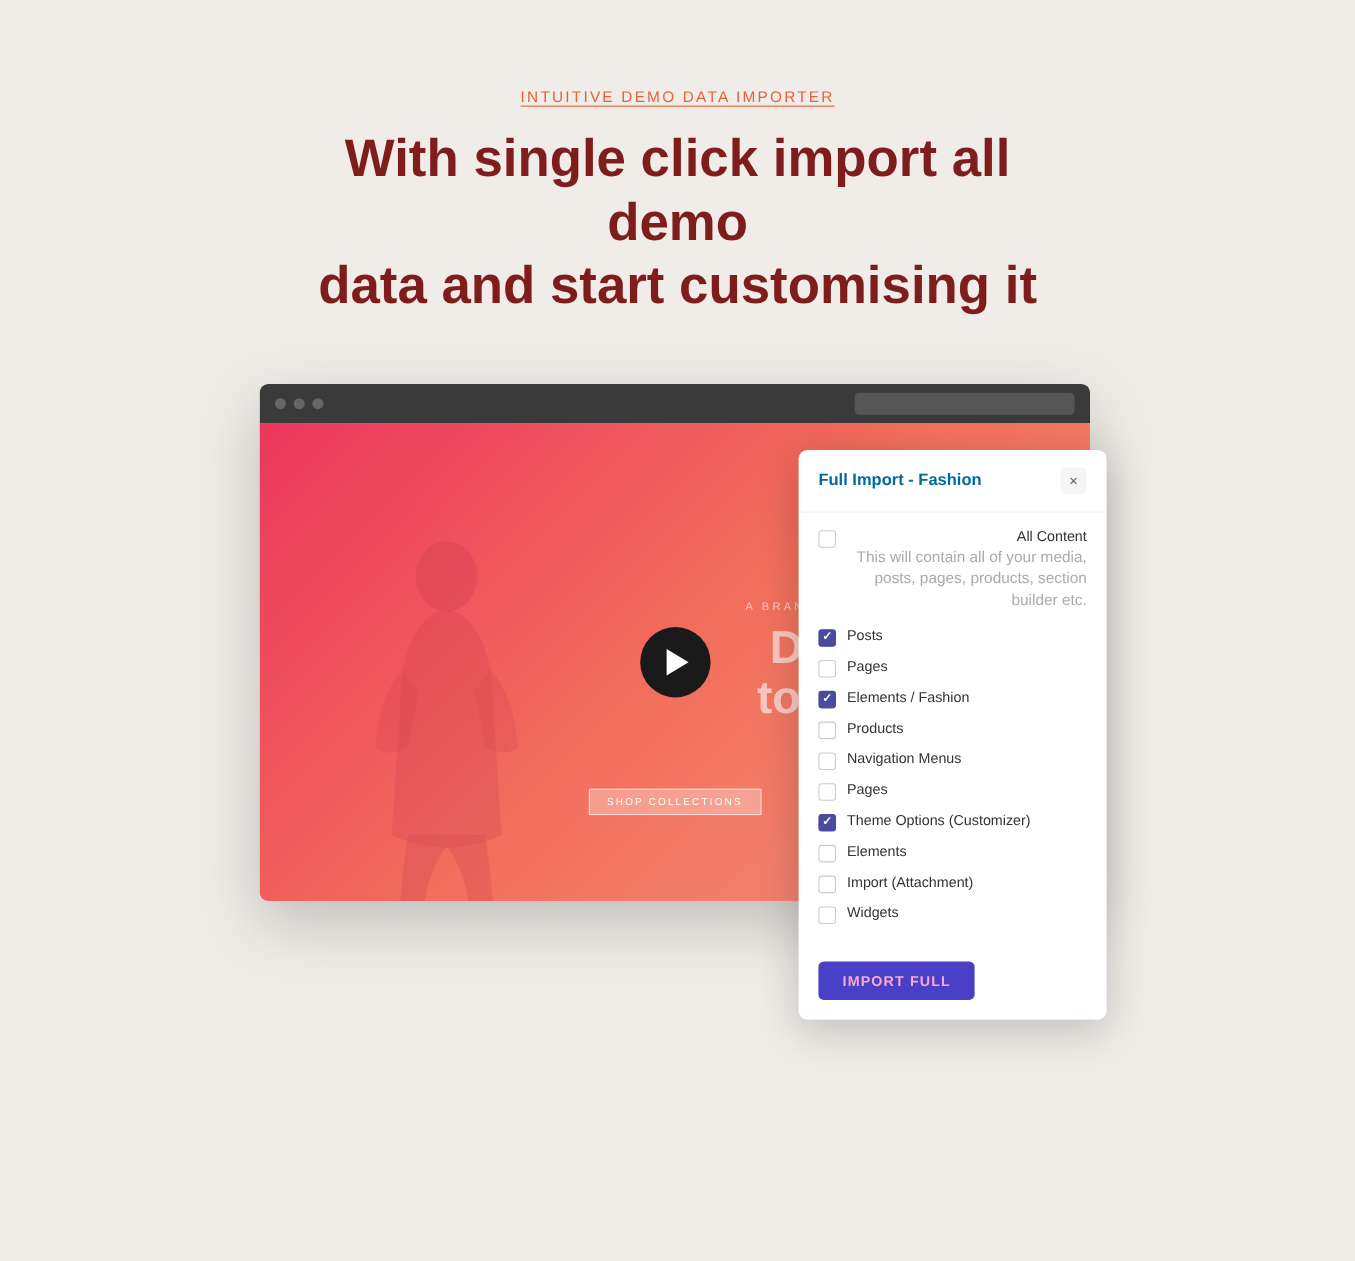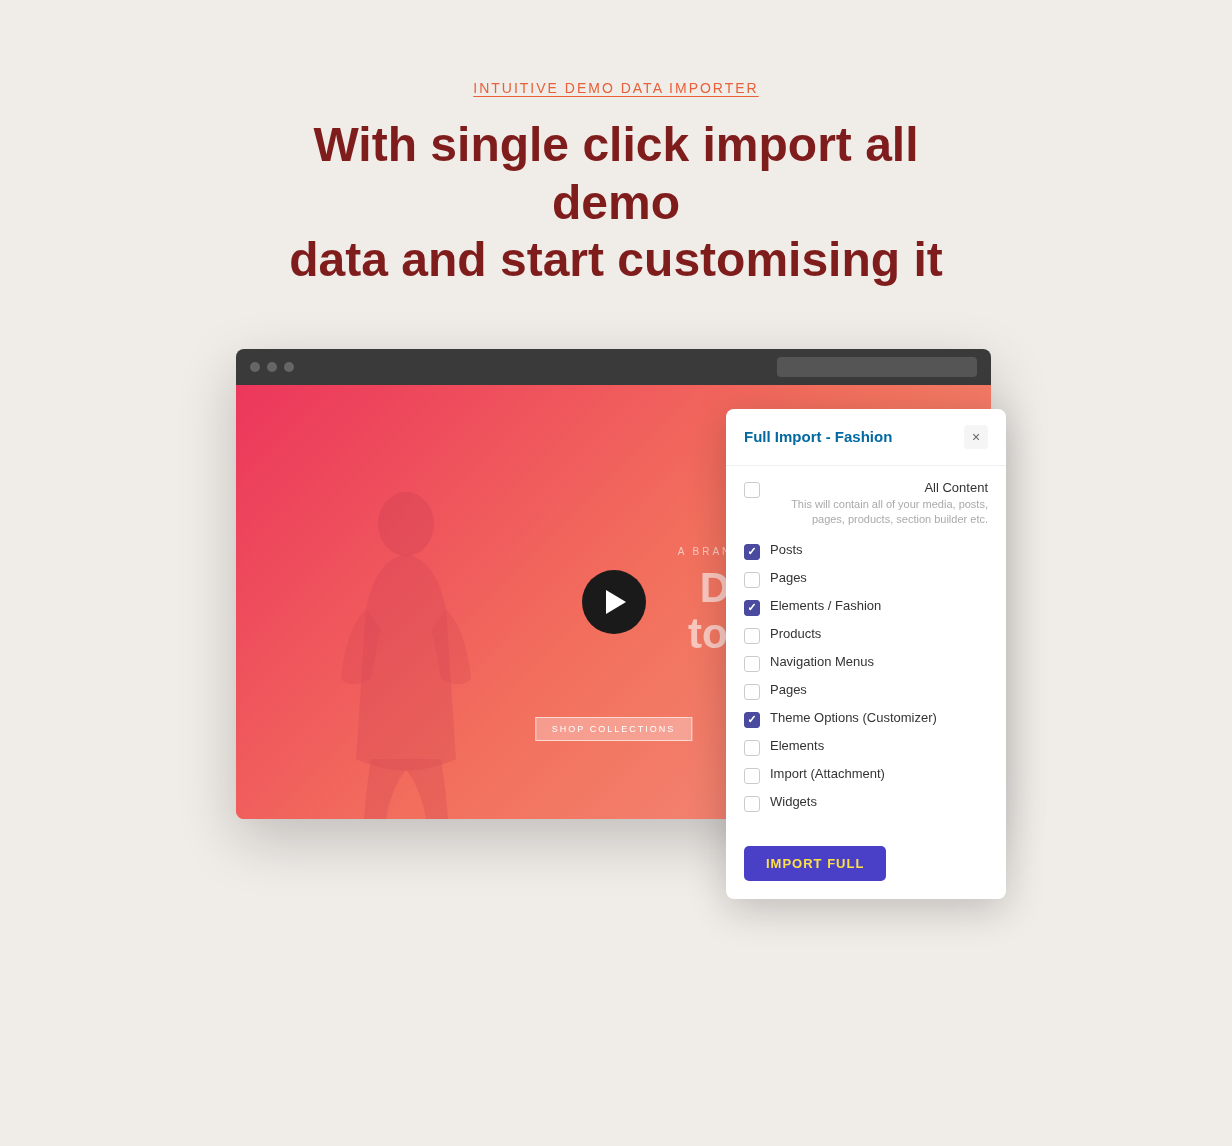--- a/index.html
+++ b/index.html
@@ -268,35 +268,35 @@
       text-align: right;
     }
 
     .cb-label {
       font-size: 13px;
       color: #333;
       font-weight: 500;
     }
 
     .cb-desc {
-      font-size: 11px;
+      font-size: 14px;
       color: #aaa;
       margin-top: 2px;
       line-height: 1.4;
     }
 
     .modal-footer {
       padding: 10px 18px 18px;
       display: flex;
       justify-content: flex-start;
     }
 
     .import-full-btn {
       background: #4a3fc7;
-      color: #fde047;
+      color: #f9a8d4;
       border: none;
       border-radius: 5px;
       padding: 10px 22px;
       font-size: 13px;
       font-weight: 700;
       letter-spacing: 1px;
       text-transform: uppercase;
       cursor: pointer;
     }
   </style>

